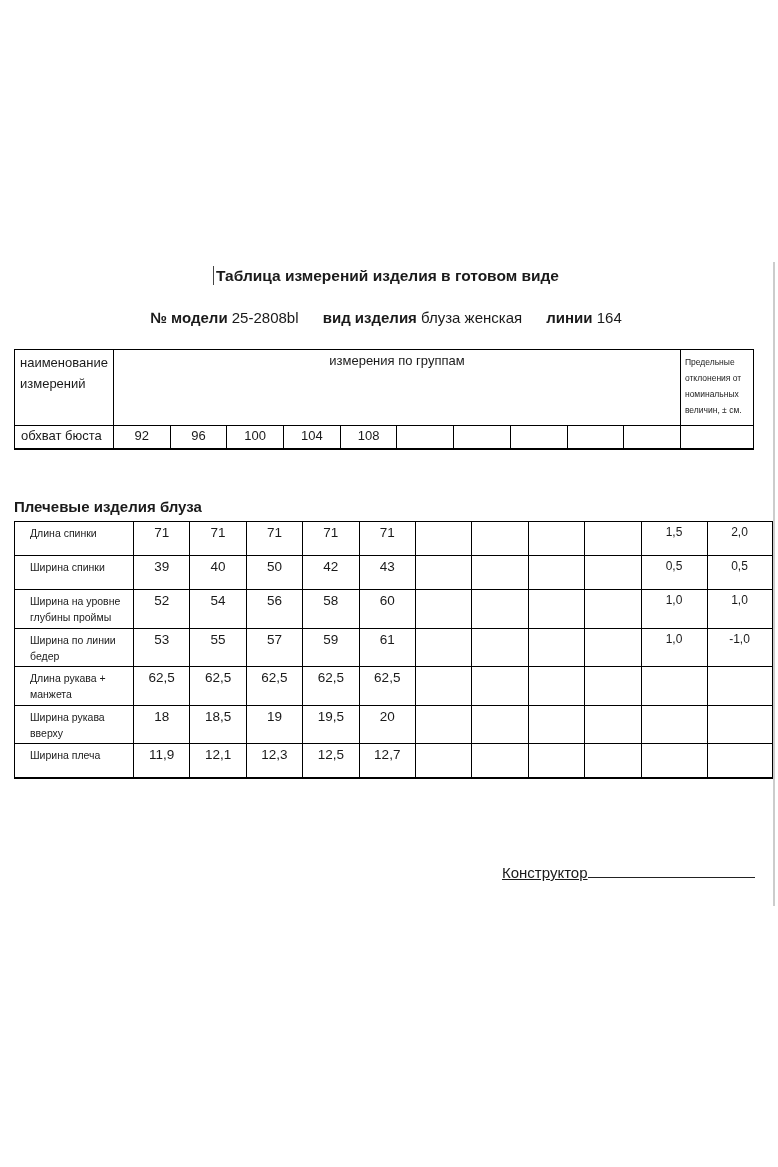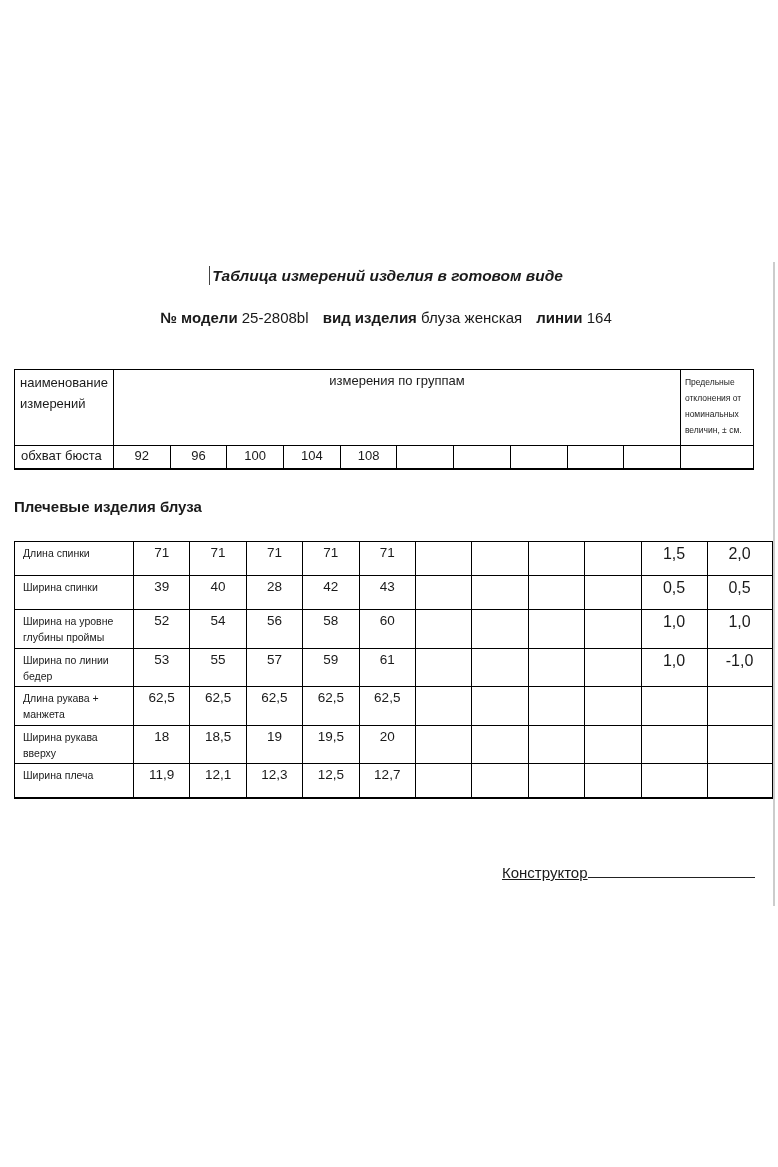--- a/index.html
+++ b/index.html
@@ -9,49 +9,49 @@
     width: 778px; height: 1167px;
     background: #ffffff;
     font-family: "Liberation Sans", "DejaVu Sans", sans-serif;
     color: var(--ink);
     position: relative;
     overflow: hidden;
   }
   .abs { position: absolute; }
 
   
-  .title-row { top: 266px; left: 0; width: 772px; text-align: center; font-size: 15.5px; font-weight: bold; font-style: italic; }
+  .title-row { top: 266px; left: 0; width: 772px; text-align: center; font-size: 15.5px; font-weight: bold; }
   .cursor-bar { display: inline-block; width: 1px; height: 19px; background: #444; vertical-align: -4px; margin-right: 2px; }
   .model-row { top: 309px; left: 0; width: 772px; text-align: center; font-size: 15px; }
-  .model-row .seg { margin-left: 10px; }
+  .model-row .seg { margin-left: 20px; }
   .model-row .seg:first-child { margin-left: 0; }
   .model-row b { font-weight: bold; }
   .section-heading { top: 498px; left: 14px; font-size: 15px; font-weight: bold; }
 
   
-  table { border-collapse: collapse; table-layout: fixed; margin-top: 20px; }
+  table { border-collapse: collapse; table-layout: fixed; }
   td { border: 1px solid var(--line); vertical-align: top; overflow: hidden; padding: 2px 3px; }
 
   .size-table { top: 349px; left: 14px; width: 739px; }
   .size-table { border-bottom: 2px solid var(--line); }
   .size-table td { font-size: 13px; }
   .size-table .hdr-row td { height: 76px; }
   .size-table .name-hdr { padding: 3px 5px; line-height: 1.6; }
   .size-table .groups-hdr { text-align: center; padding-top: 3px; }
   .size-table .dev-hdr { font-size: 8.5px; line-height: 1.9; padding: 4px 4px; color: #222; }
   .size-table .data-row td { height: 23px; text-align: center; }
   .size-table .data-row td.lbl { text-align: left; padding-left: 6px; }
   .size-table .sizes-row td { font-weight: bold; }
   .size-table .sizes-row td.val { color: var(--accent-red); }
 
   .measure-table { top: 521px; left: 14px; width: 758px; border-bottom: 2px solid var(--line); }
   .measure-table td { height: 34px; }
-  .measure-table td.lbl { font-size: 10.5px; line-height: 1.55; padding: 3px 2px 2px 8px; }
+  .measure-table td.lbl { font-size: 10.5px; line-height: 1.55; padding: 3px 2px 2px 15px; }
   .measure-table td.val { font-size: 13.5px; text-align: center; padding-top: 3px; }
-  .measure-table td.dev { font-size: 16px; text-align: center; padding-top: 3px; }
+  .measure-table td.dev { font-size: 12px; text-align: center; padding-top: 3px; }
 
   
   .signature { top: 862px; left: 502px; font-size: 15px; text-decoration: underline; }
   .sig-line { display: inline-block; width: 167px; height: 16px; border-bottom: 1.5px solid #222; }
 
   
   .page-edge { top: 262px; left: 773px; width: 2px; height: 644px; background: #cccccc; }
 </style>
 </head>
 <body>
@@ -116,21 +116,21 @@
         <td class="val"></td>
         <td class="val"></td>
         <td class="val"></td>
         <td class="dev">1,5</td>
         <td class="dev">2,0</td>
       </tr>
       <tr>
         <td class="lbl">Ширина спинки</td>
         <td class="val">39</td>
         <td class="val">40</td>
-        <td class="val">28</td>
+        <td class="val">50</td>
         <td class="val">42</td>
         <td class="val">43</td>
         <td class="val"></td>
         <td class="val"></td>
         <td class="val"></td>
         <td class="val"></td>
         <td class="dev">0,5</td>
         <td class="dev">0,5</td>
       </tr>
       <tr>

